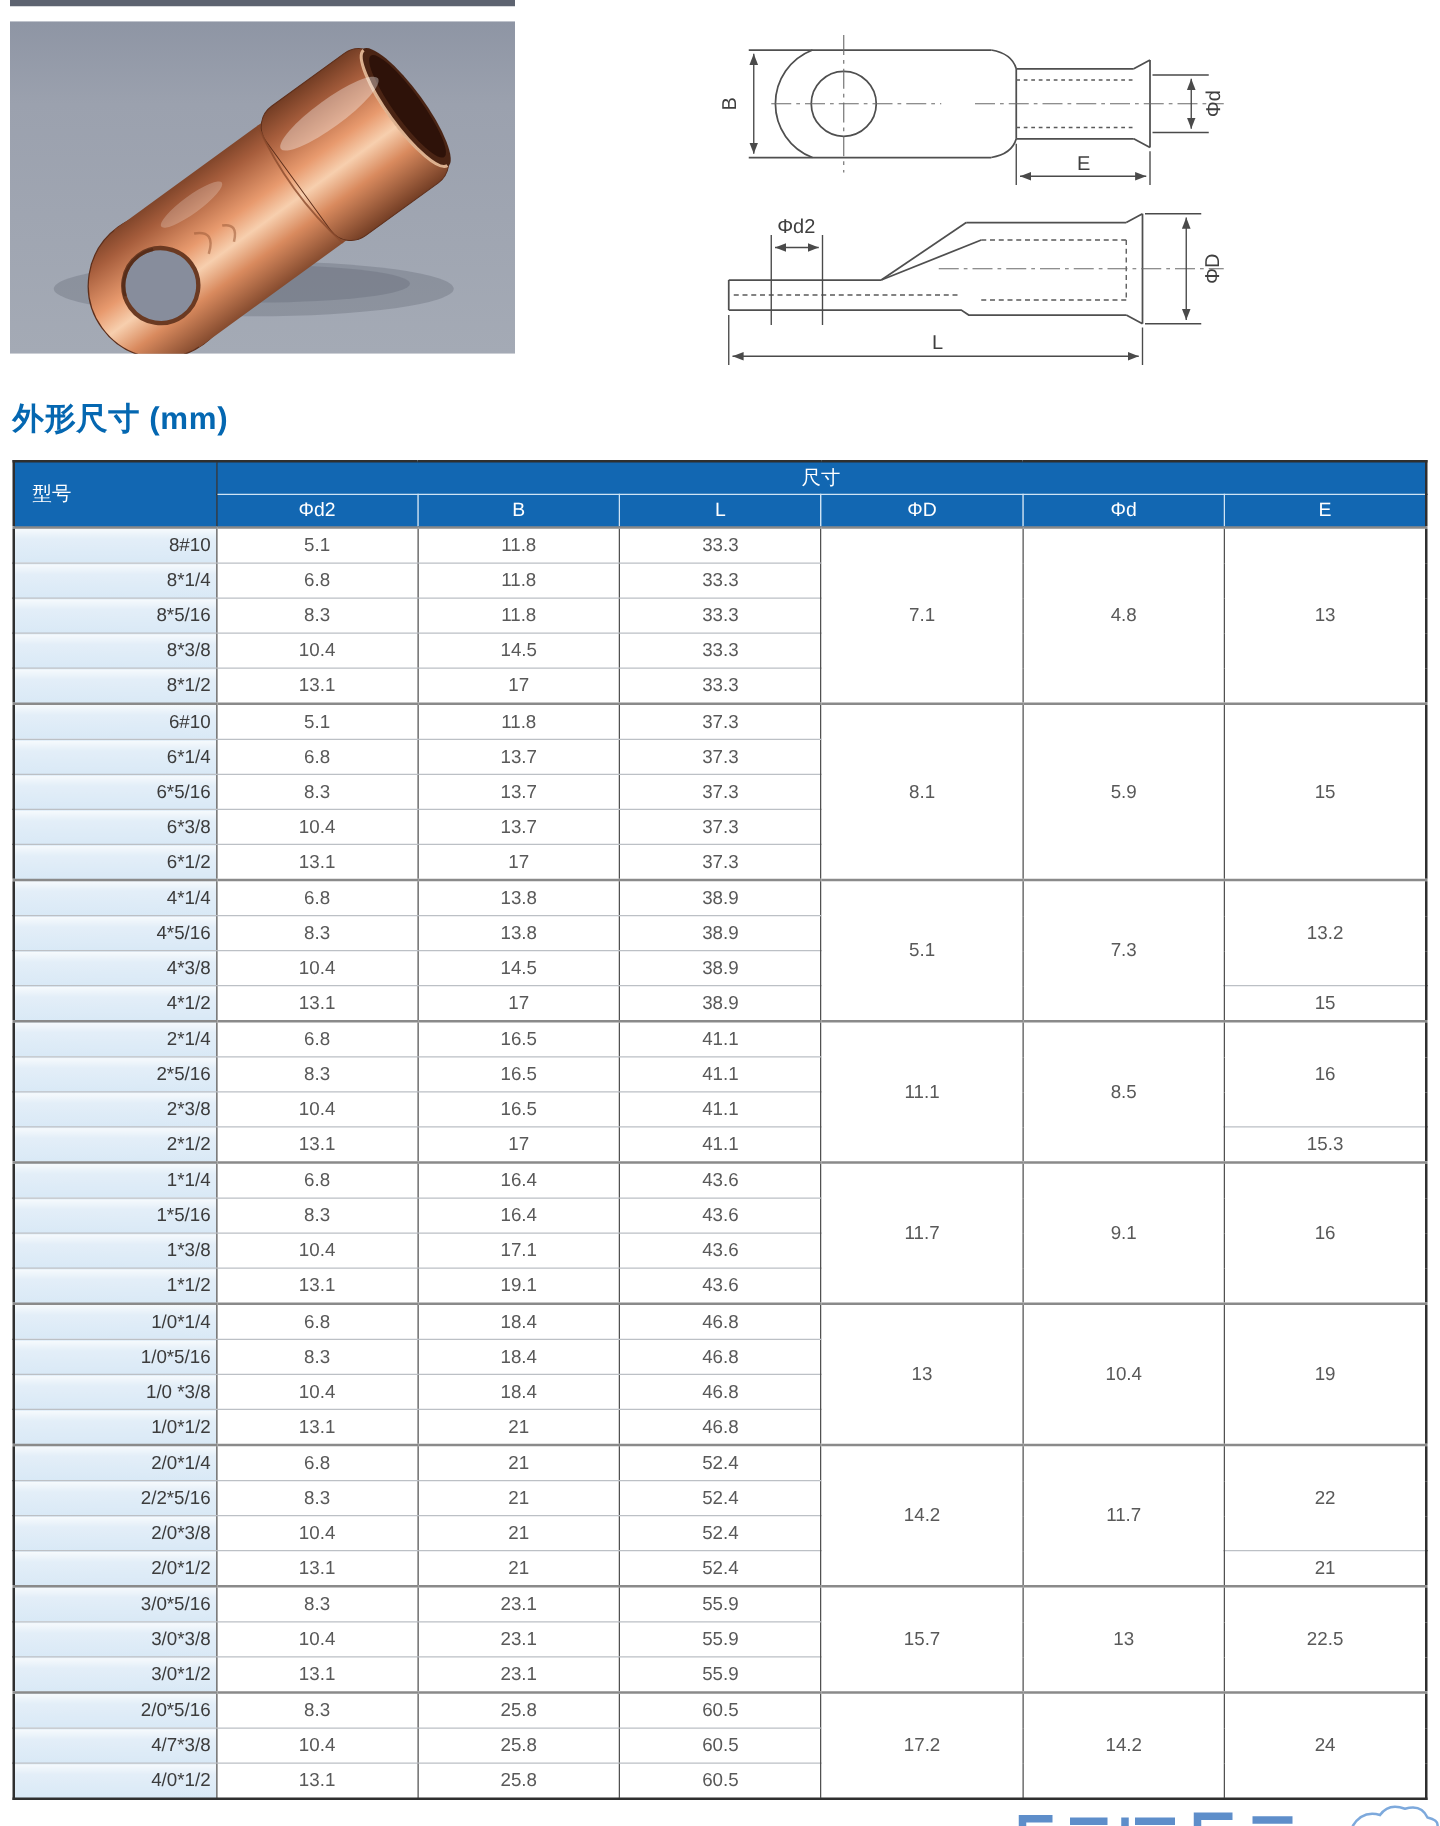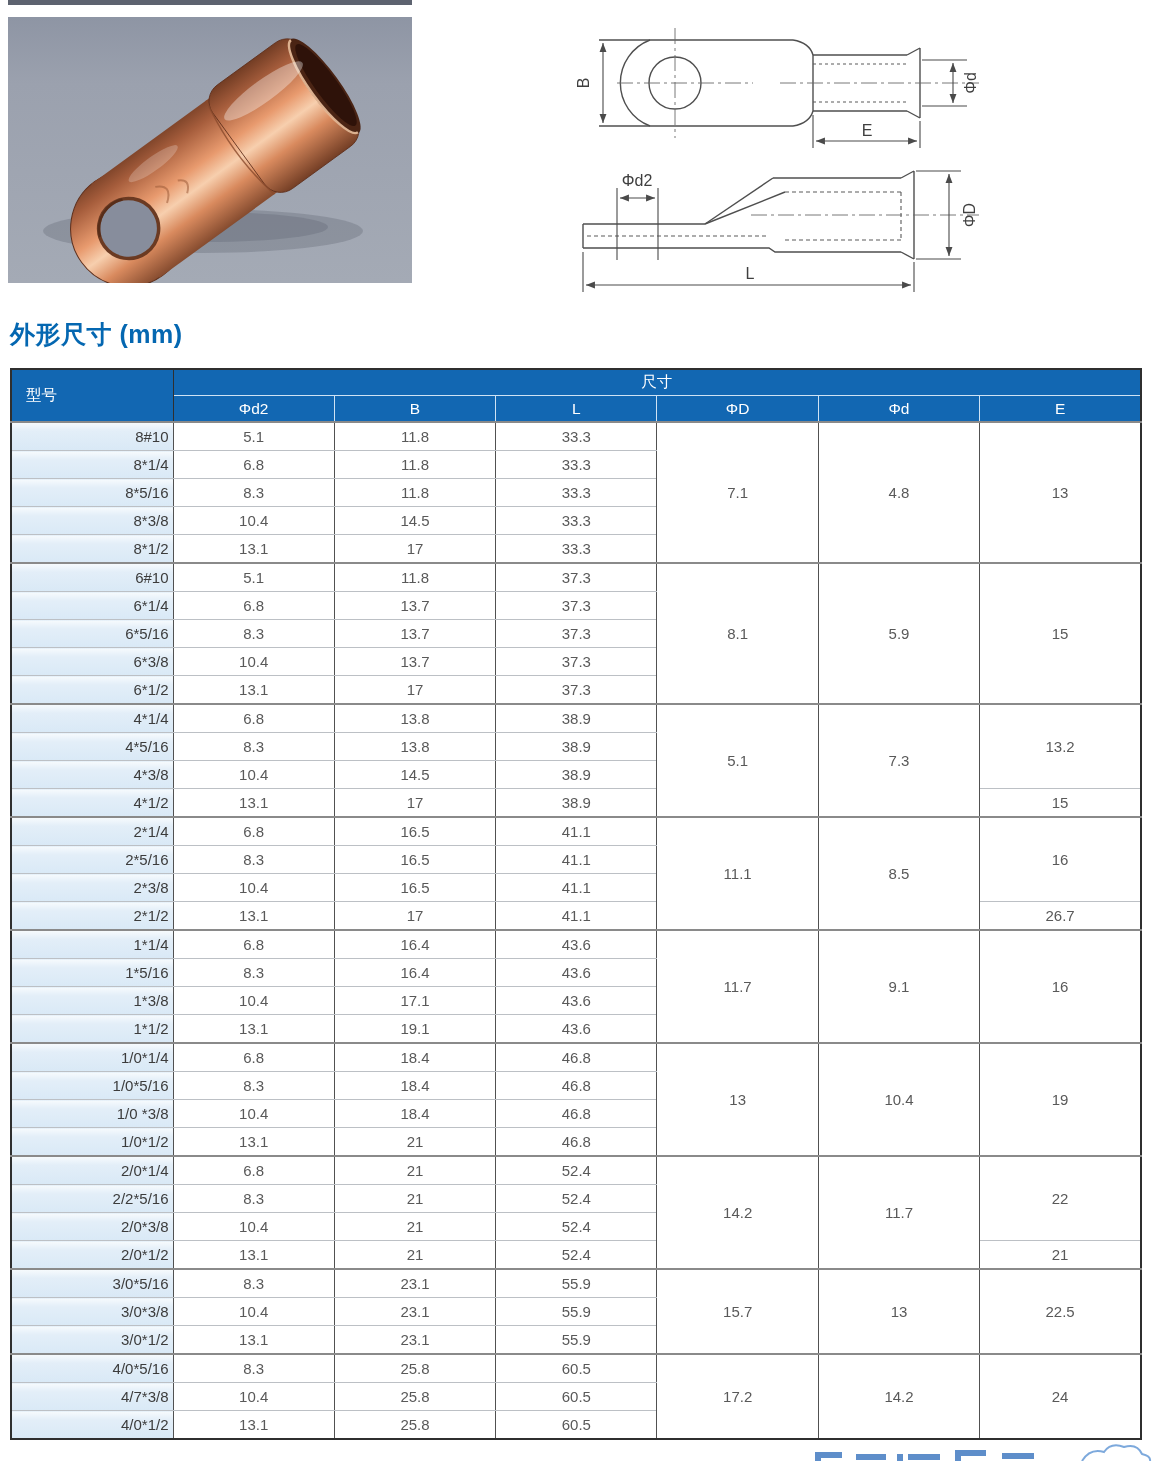--- a/index.html
+++ b/index.html
@@ -296,21 +296,21 @@
         <td class="model">2*3/8</td>
         <td class="num">10.4</td>
         <td class="num">16.5</td>
         <td class="num">41.1</td>
       </tr>
       <tr>
         <td class="model">2*1/2</td>
         <td class="num">13.1</td>
         <td class="num">17</td>
         <td class="num">41.1</td>
-        <td class="num merged">26.7</td>
+        <td class="num merged">15.3</td>
       </tr>
       <tr class="group-start">
         <td class="model">1*1/4</td>
         <td class="num">6.8</td>
         <td class="num">16.4</td>
         <td class="num">43.6</td>
         <td class="num merged" rowspan="4">11.7</td>
         <td class="num merged" rowspan="4">9.1</td>
         <td class="num merged" rowspan="4">16</td>
       </tr>
@@ -402,21 +402,21 @@
         <td class="num">23.1</td>
         <td class="num">55.9</td>
       </tr>
       <tr>
         <td class="model">3/0*1/2</td>
         <td class="num">13.1</td>
         <td class="num">23.1</td>
         <td class="num">55.9</td>
       </tr>
       <tr class="group-start">
-        <td class="model">4/0*5/16</td>
+        <td class="model">2/0*5/16</td>
         <td class="num">8.3</td>
         <td class="num">25.8</td>
         <td class="num">60.5</td>
         <td class="num merged" rowspan="3">17.2</td>
         <td class="num merged" rowspan="3">14.2</td>
         <td class="num merged" rowspan="3">24</td>
       </tr>
       <tr>
         <td class="model">4/7*3/8</td>
         <td class="num">10.4</td>

